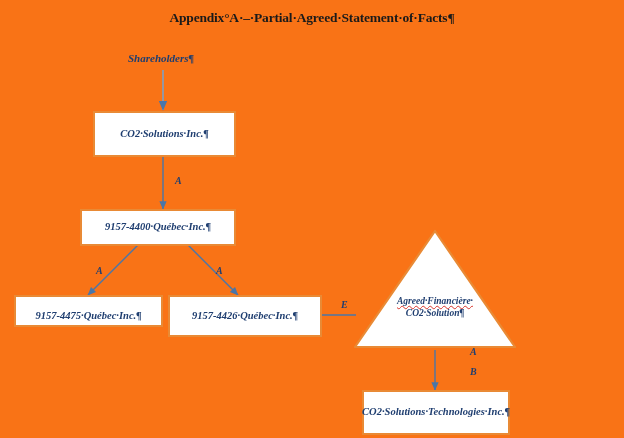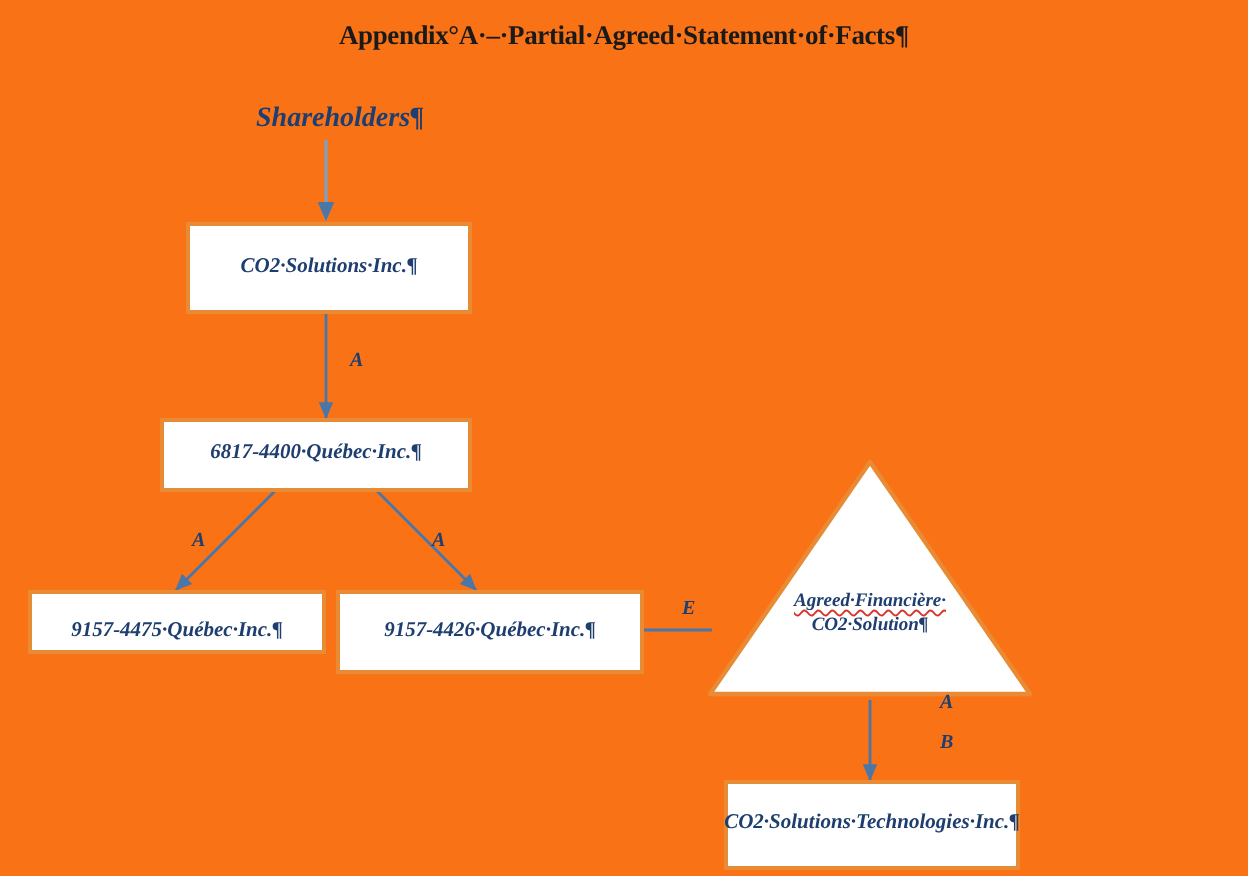--- a/index.html
+++ b/index.html
@@ -89,21 +89,21 @@
     position: absolute;
     color: #1F3E70;
     font-family: "Liberation Serif", serif;
     font-style: italic;
     font-weight: bold;
     white-space: nowrap;
   }
   #shareholders-label {
     left: 128px;
     top: 52px;
-    font-size: 14px;
+    font-size: 11px;
   }
   .edge-label {
     position: absolute;
     color: #1F3E70;
     font-family: "Liberation Serif", serif;
     font-style: italic;
     font-weight: bold;
     font-size: 10px;
   }
 
@@ -144,21 +144,21 @@
     <line x1="435" y1="350" x2="435" y2="390" stroke="#4A76A8" stroke-width="1.4" marker-end="url(#arrowhead)"></line>
   </svg>
 
   <div class="float-label" id="shareholders-label">Shareholders¶</div>
 
   <div class="node-box" id="node-co2solutions" style="left:93px; top:111px; width:143px; height:46px;">
     <span>CO2·Solutions·Inc.¶</span>
   </div>
 
   <div class="node-box" id="node-9157-4400" style="left:80px; top:209px; width:156px; height:37px;">
-    <span>6817-4400·Québec·Inc.¶</span>
+    <span>9157-4400·Québec·Inc.¶</span>
   </div>
 
   <div class="node-box" id="node-9157-4475" style="left:14px; top:295px; width:149px; height:32px;align-items:flex-end;">
     <span>9157-4475·Québec·Inc.¶</span>
   </div>
 
   <div class="node-box" id="node-9157-4426" style="left:168px; top:295px; width:154px; height:42px;">
     <span>9157-4426·Québec·Inc.¶</span>
   </div>
 

